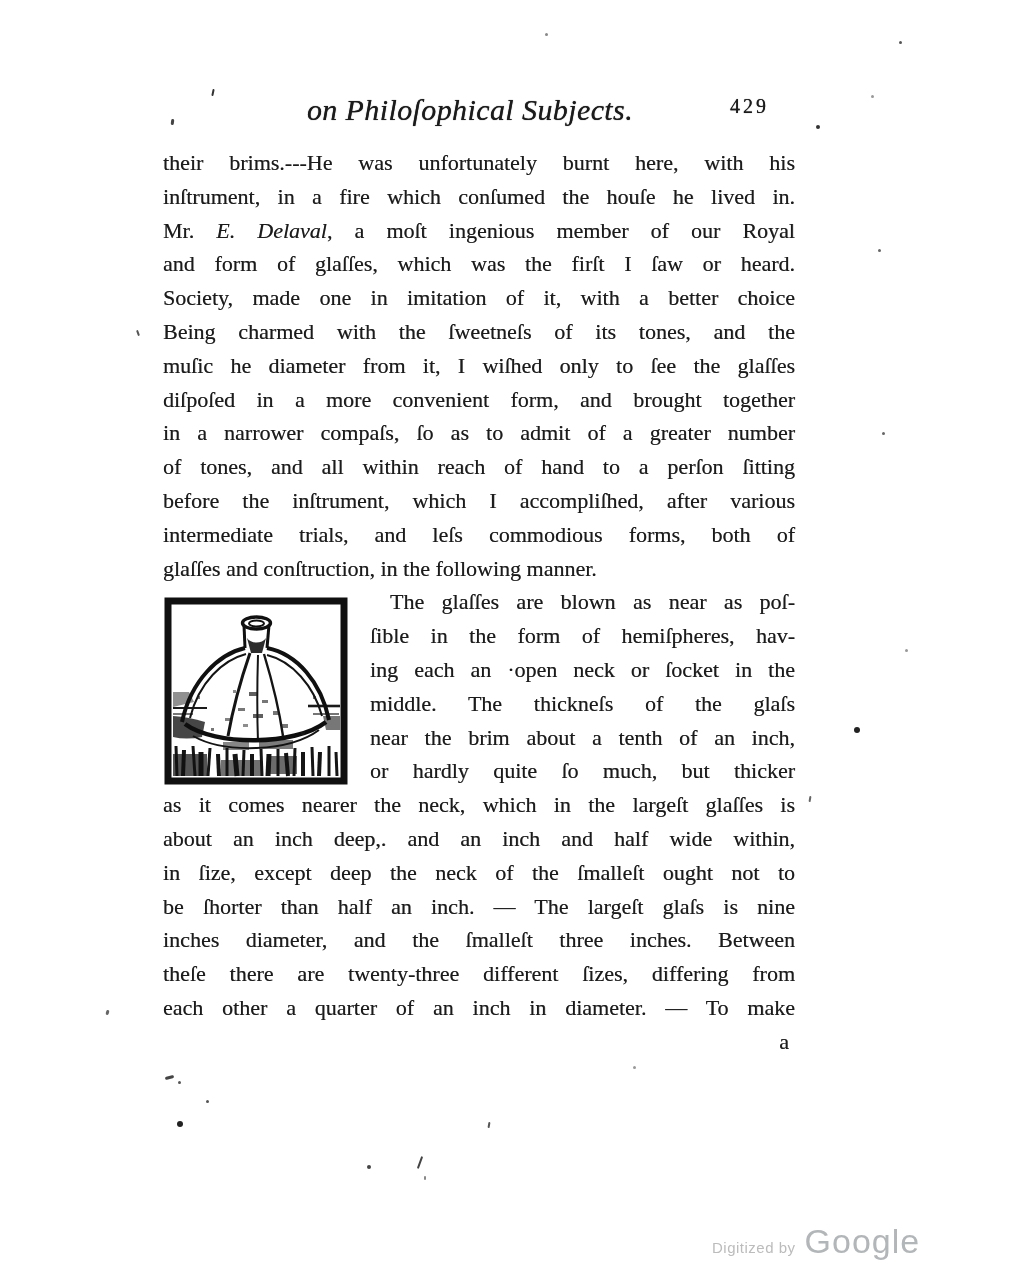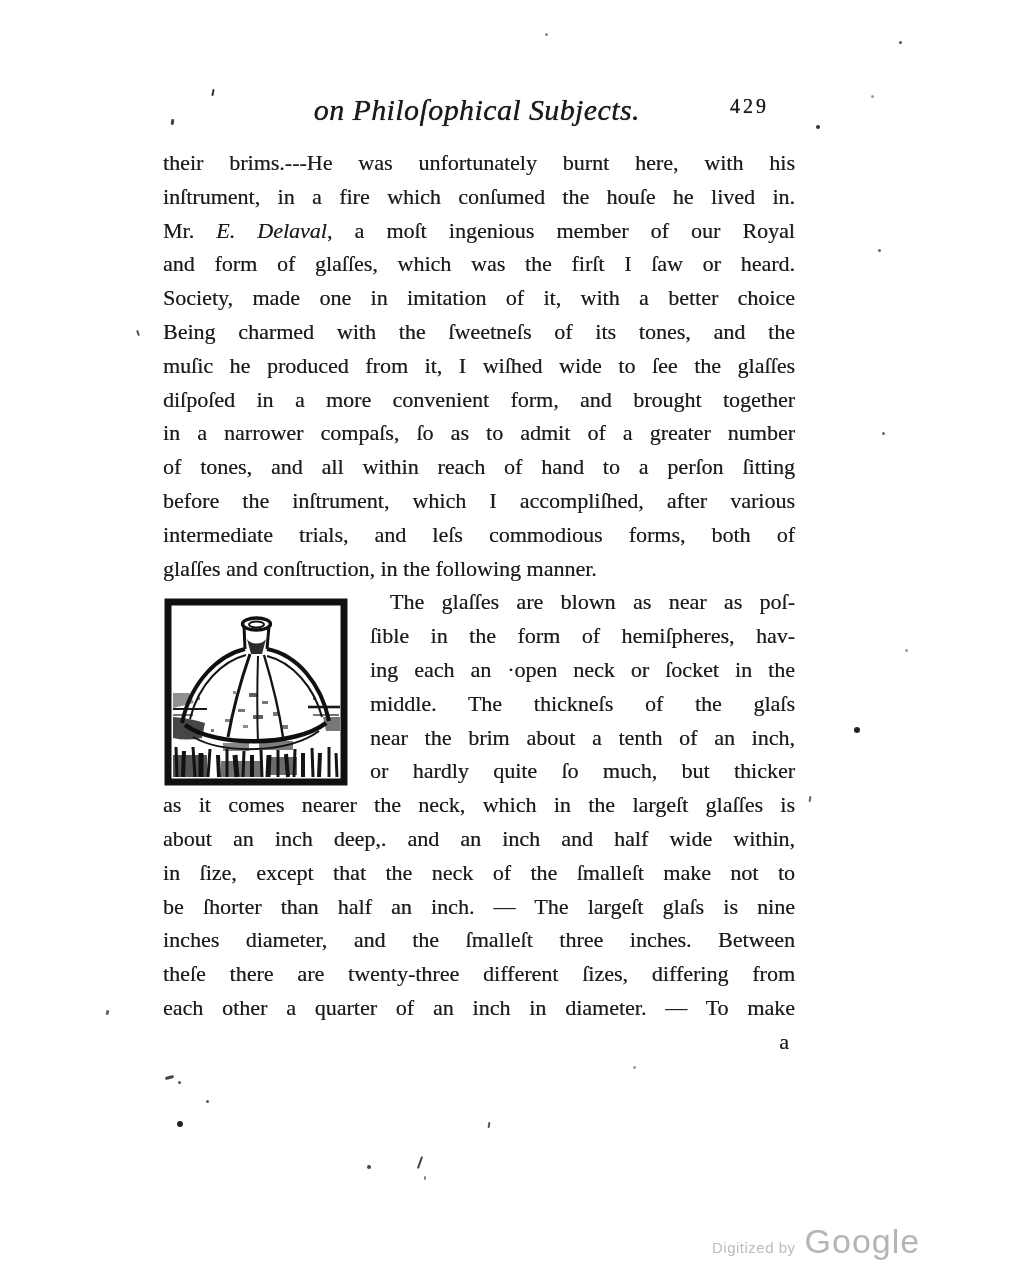--- a/index.html
+++ b/index.html
@@ -8,21 +8,21 @@
     width:1014px;height:1282px;
     background:#ffffff;
     overflow:hidden;
     font-family:"Liberation Serif","DejaVu Serif",serif;
     color:#1b1b1b;
   }
   
   .hdr-title{
     position:absolute;left:300px;top:93px;width:340px;
     font-style:italic;font-size:30px;letter-spacing:.4px;
-    text-align:right;white-space:nowrap;
+    text-align:center;white-space:nowrap;
     text-shadow:0 0 .8px currentColor;
   }
   .hdr-num{
     position:absolute;left:730px;top:95px;
     font-size:20px;letter-spacing:3px;
     text-shadow:0 0 .7px currentColor;
   }
   
   .textcol{
     position:absolute;left:163px;top:146px;width:632px;
@@ -32,21 +32,21 @@
     height:33.8px;line-height:33.8px;
     white-space:nowrap;
     text-align:justify;text-align-last:justify;
     text-justify:inter-word;
     text-shadow:.3px .3px .45px rgba(10,10,10,.55);
   }
   .line.para-end{text-align-last:left;}
   .line.indent{text-indent:20px;}
   .it{font-style:italic;}
   
-  .fig-row{display:flex;align-items:center;}
+  .fig-row{display:flex;align-items:flex-start;}
   .figure{
     flex:0 0 186px;width:186px;height:190px;margin-top:11px;margin-right:21px;
   }
   .fig-col{flex:1 1 auto;min-width:0;}
   
   .catchword{
     height:33.8px;line-height:33.8px;
     text-align:right;padding-right:6px;
     font-size:22px;text-shadow:.3px .3px .45px rgba(10,10,10,.55);
   }
@@ -76,21 +76,21 @@
   <div class="hdr-num">429</div>
 
   <div class="textcol">
 
     <div class="line">their brims.---He was unfortunately burnt here, with his</div>
     <div class="line">inſtrument, in a fire which conſumed the houſe he lived in.</div>
     <div class="line"><span>Mr. </span><span class="it">E. Delaval</span><span>, a moſt ingenious member of our Royal</span></div>
     <div class="line">and form of glaſſes, which was the firſt I ſaw or heard.</div>
     <div class="line">Society, made one in imitation of it, with a better choice</div>
     <div class="line">Being charmed with the ſweetneſs of its tones, and the</div>
-    <div class="line">muſic he produced from it, I wiſhed wide to ſee the glaſſes</div>
+    <div class="line">muſic he diameter from it, I wiſhed only to ſee the glaſſes</div>
     <div class="line">diſpoſed in a more convenient form, and brought together</div>
     <div class="line">in a narrower compaſs, ſo as to admit of a greater number</div>
     <div class="line">of tones, and all within reach of hand to a perſon ſitting</div>
     <div class="line">before the inſtrument, which I accompliſhed, after various</div>
     <div class="line">intermediate trials, and leſs commodious forms, both of</div>
     <div class="line para-end">glaſſes and conſtruction, in the following manner.</div>
 
     <div class="fig-row">
       <div class="figure">
         <svg viewBox="0 0 186 190" width="186" height="190" xmlns="http://www.w3.org/2000/svg">
@@ -172,21 +172,21 @@
         <div class="line">ſible in the form of hemiſpheres, hav-</div>
         <div class="line">ing each an ·open neck or ſocket in the</div>
         <div class="line">middle.  The thickneſs of the glaſs</div>
         <div class="line">near the brim about a tenth of an inch,</div>
         <div class="line">or hardly quite ſo much, but thicker</div>
       </div>
     </div>
 
     <div class="line">as it comes nearer the neck, which in the largeſt glaſſes is</div>
     <div class="line">about an inch deep,. and an inch and half wide within,</div>
-    <div class="line">in ſize, except that the neck of the ſmalleſt make not to</div>
+    <div class="line">in ſize, except deep the neck of the ſmalleſt ought not to</div>
     <div class="line">be ſhorter than half an inch. — The largeſt glaſs is nine</div>
     <div class="line">inches diameter, and the ſmalleſt three inches.  Between</div>
     <div class="line">theſe there are twenty-three different ſizes, differing from</div>
     <div class="line">each other a quarter of an inch in diameter. — To make</div>
 
     <div class="catchword">a</div>
   </div>
 
   <div class="watermark">
     <span class="wm-pre">Digitized by</span>

